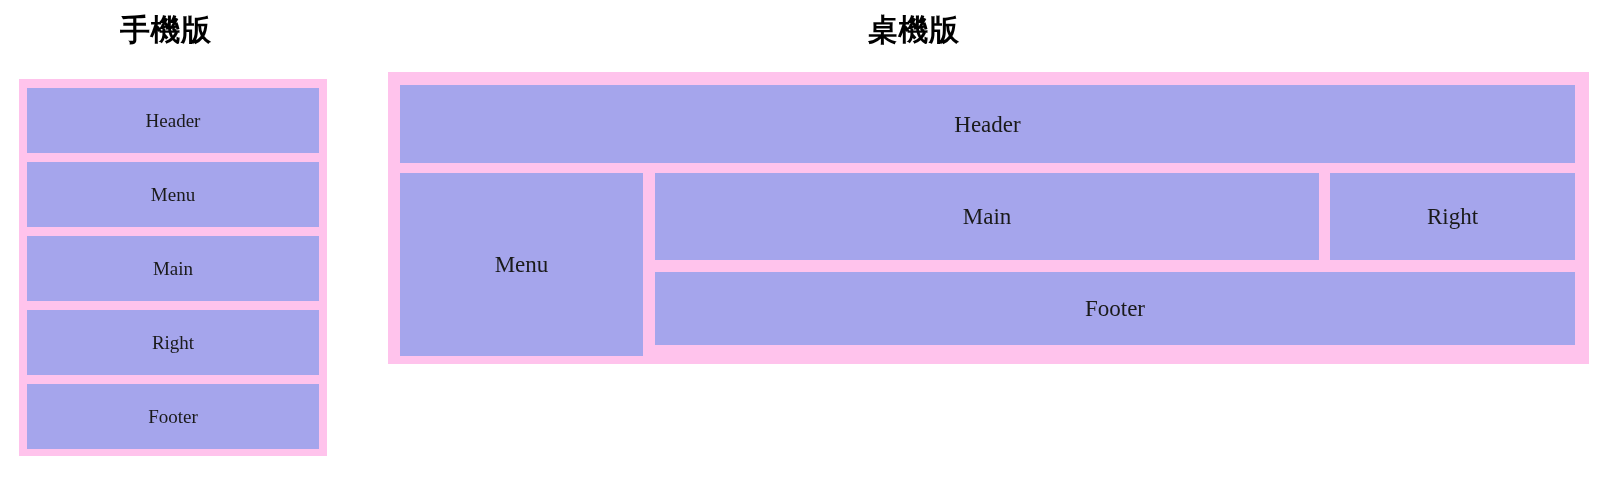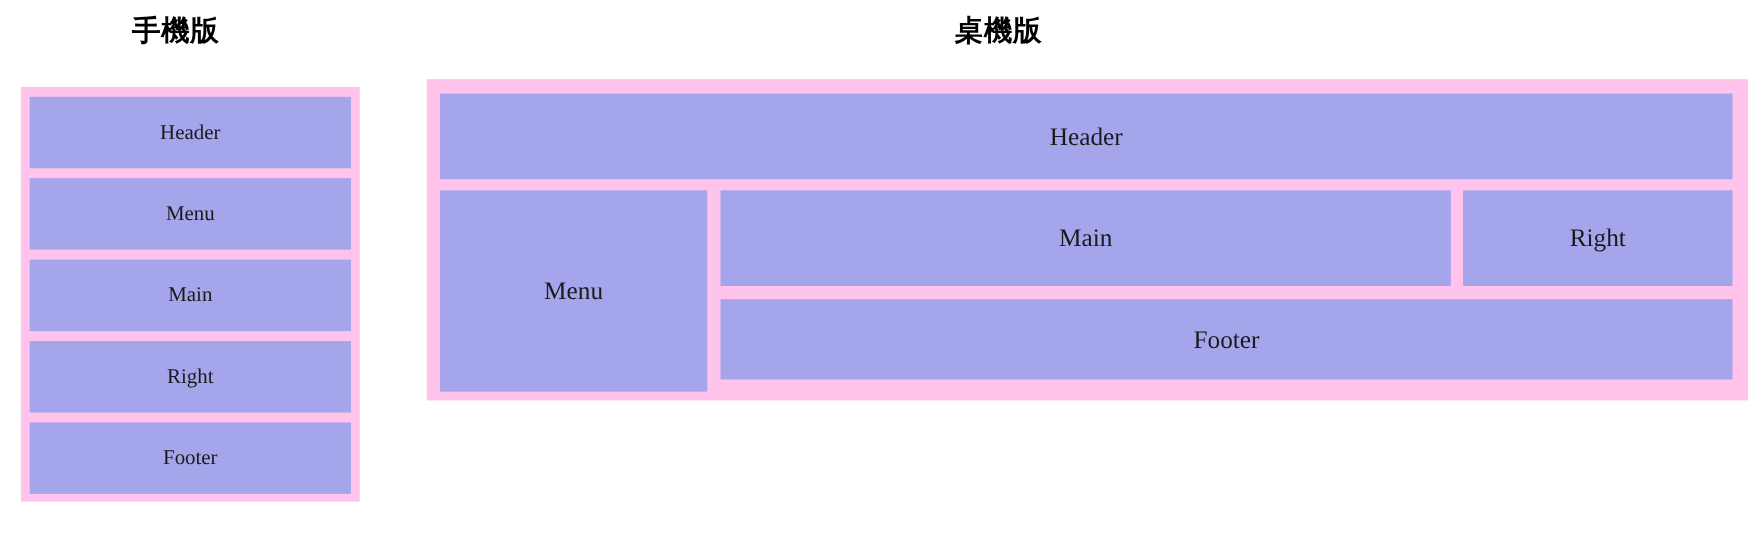--- a/index.html
+++ b/index.html
@@ -14,21 +14,21 @@
     position: relative;
     overflow: hidden;
     font-family: "Liberation Sans", sans-serif;
   }
 
   
   .section-title {
     position: absolute;
     font-family: "DejaVu Sans", "Liberation Sans", sans-serif;
     font-weight: bold;
-    font-size: 26px;
+    font-size: 30px;
     line-height: 1;
     color: #000000;
     white-space: nowrap;
     letter-spacing: 0.5px;
   }
   #title-mobile  { left: 120px; top: 15px; }
   #title-desktop { left: 868px; top: 15px; }
 
   
   .frame {

